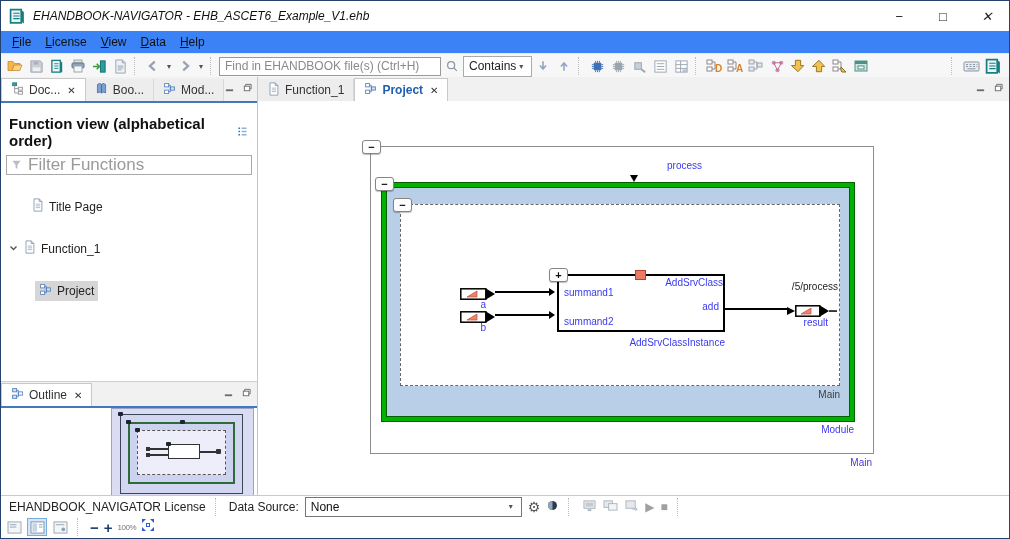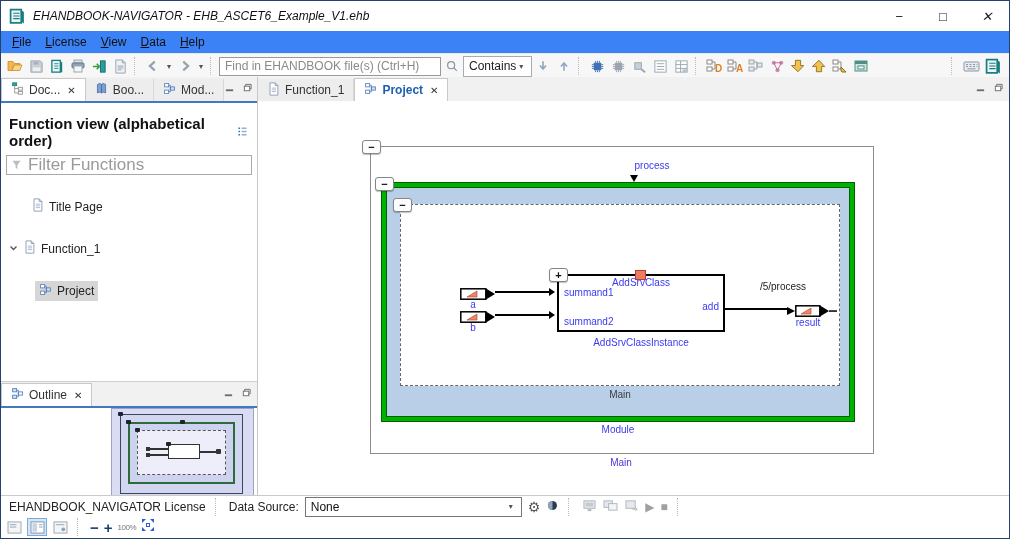--- a/index.html
+++ b/index.html
@@ -46,21 +46,21 @@
   .sel{display:flex;align-items:center;gap:5px;background:#d6d6d6;padding:2px 4px;}
   
   .outline{position:absolute;left:0;right:0;top:304px;bottom:0;border-top:1px solid #cfcfcf;background:#fff;}
   .ocontent{position:absolute;left:0;right:0;top:26px;bottom:0;overflow:hidden;}
   .othumb{position:absolute;left:110px;top:0;width:141px;height:92px;background:#dadcf4;border:1px solid #9aa2c8;}
   .tl{position:absolute;box-sizing:border-box;}
   .tdot{position:absolute;width:5px;height:4px;background:#1b2530;border-radius:1px;}
   
   .mainarea{flex:1;position:relative;}
   .canvas{position:absolute;left:0;right:0;top:24px;bottom:0;background:#fff;overflow:hidden;}
-  .dg-label{position:absolute;font-size:10px;color:#3a3af0;text-align:center;}
+  .dg-label{position:absolute;font-size:10px;color:#3a3af0;text-align:right;}
   .cbtn{position:absolute;width:17px;height:12px;background:#fdfdfd;border:1px solid #858585;border-radius:3px;
     display:flex;align-items:center;justify-content:center;font-size:11px;font-weight:bold;line-height:1;
     color:#111;box-shadow:0 1px 1px rgba(0,0,0,.25);z-index:5;}
   .wire{position:absolute;height:1.5px;background:#000;}
   .ah{position:absolute;width:0;height:0;border-top:4px solid transparent;border-bottom:4px solid transparent;border-left:6px solid #000;}
   
   .statusbar{position:absolute;left:0;right:0;bottom:0;height:42px;border-top:1px solid #cacaca;background:#fff;}
   .srow1{height:21px;display:flex;align-items:center;padding-left:8px;gap:6px;font-size:12px;color:#222;}
   .srow2{height:20px;display:flex;align-items:center;padding-left:4px;gap:5px;}
   .ds-select{width:205px;height:18px;border:1px solid #767676;background:#fff;display:flex;align-items:center;

